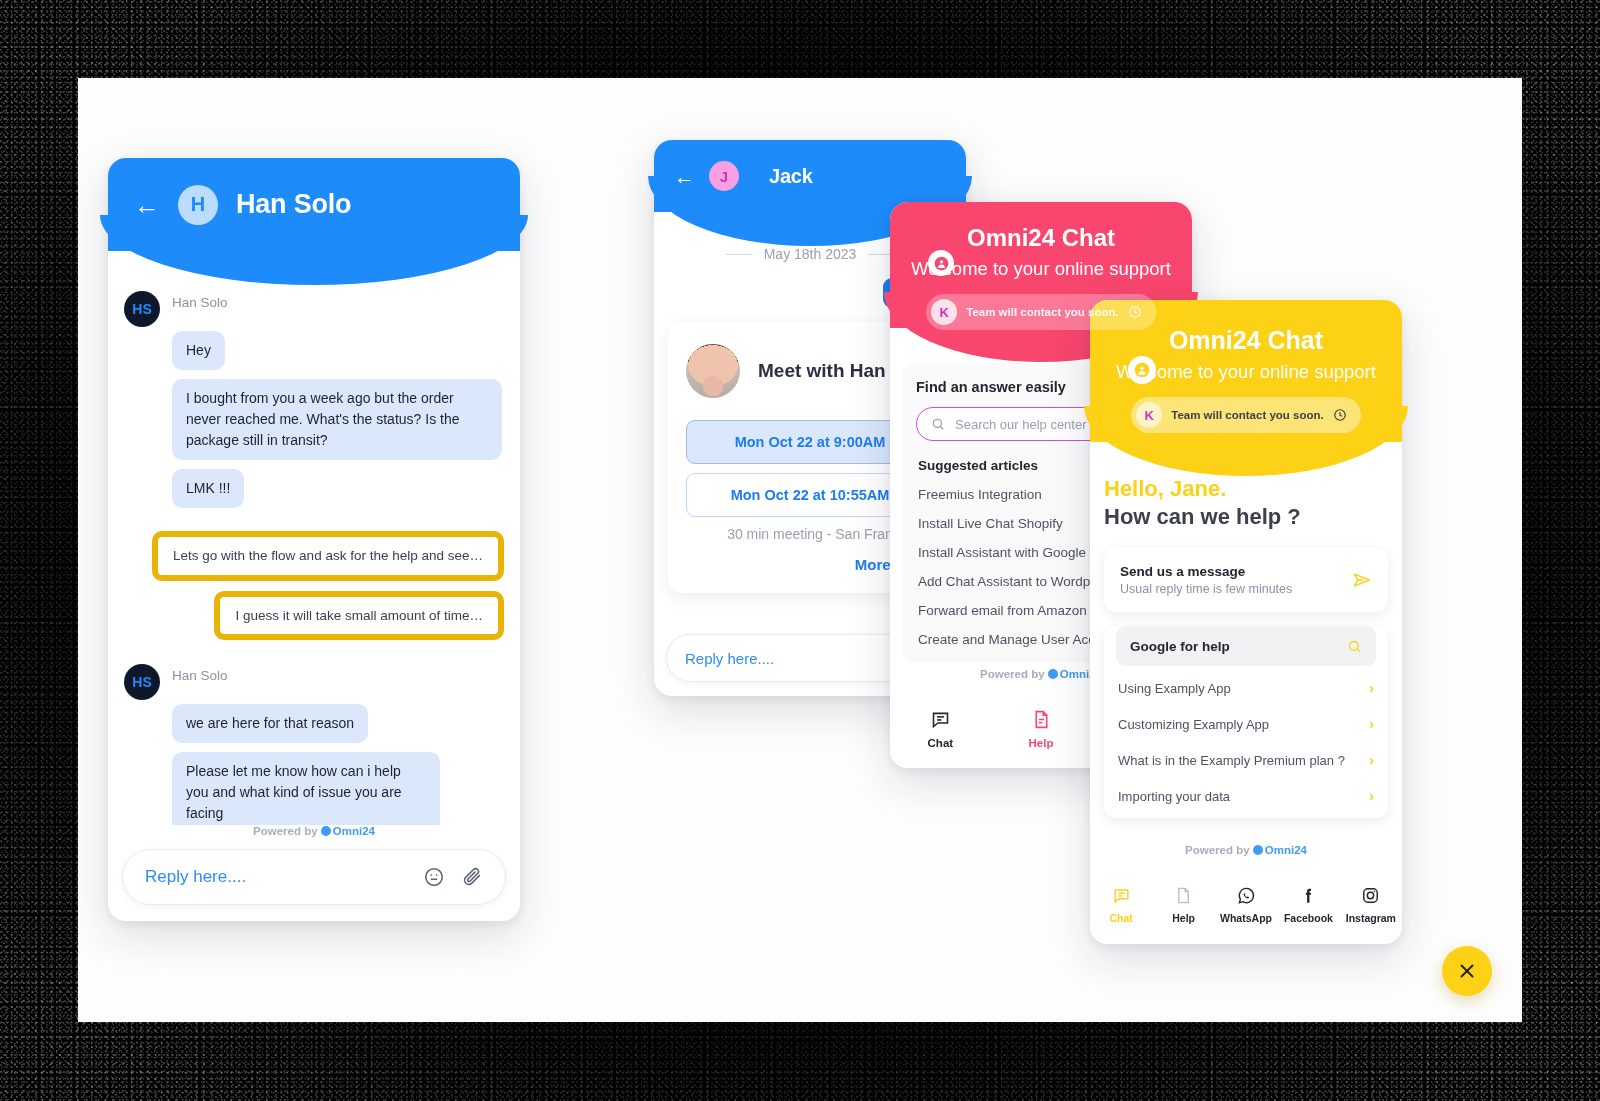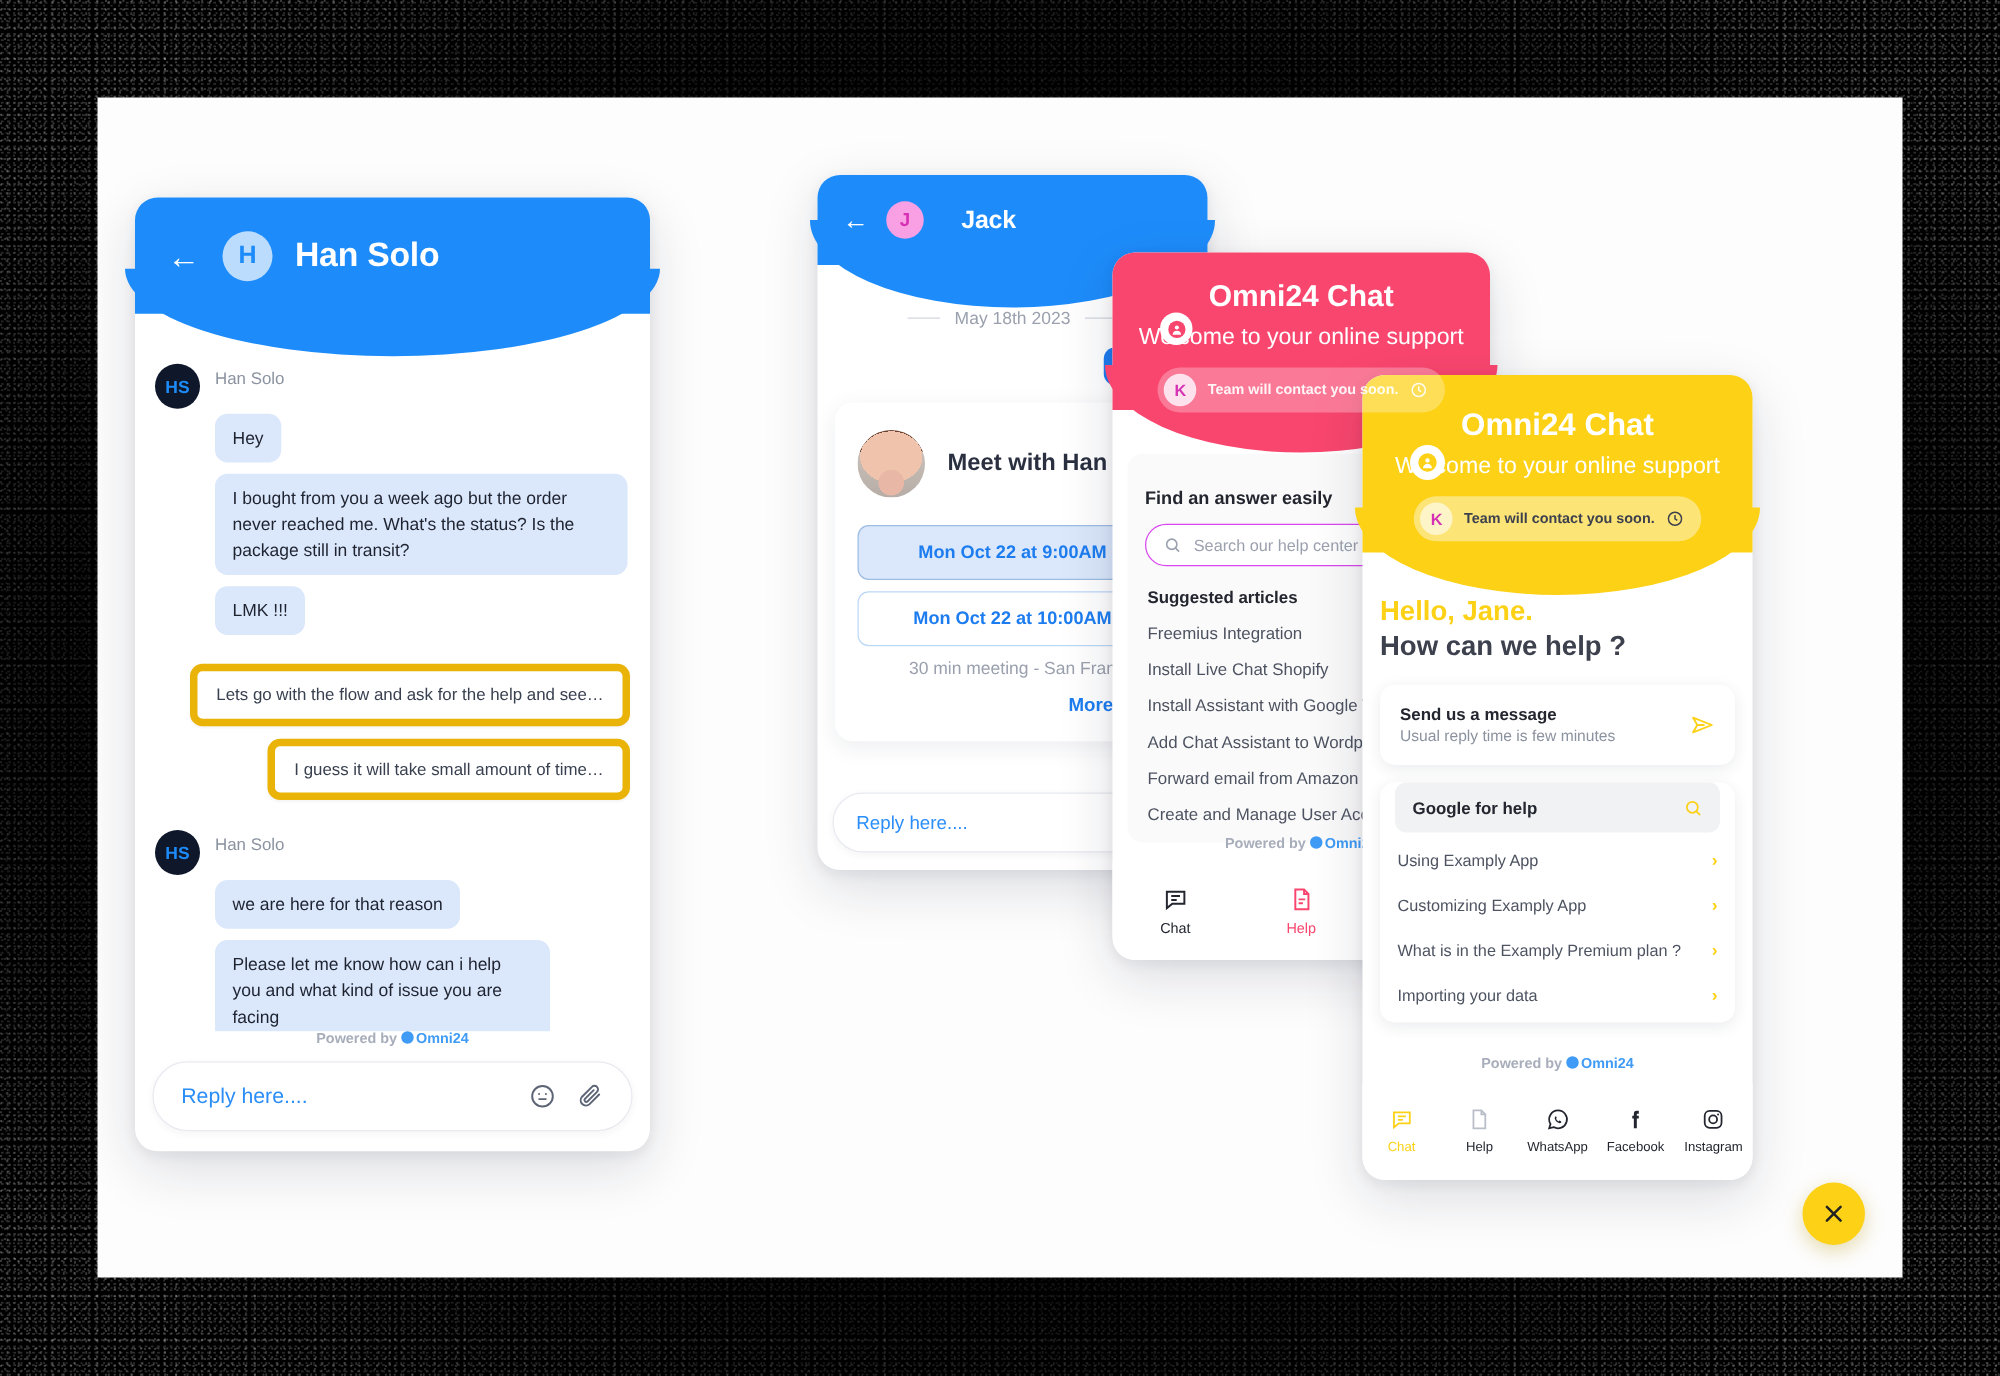--- a/index.html
+++ b/index.html
@@ -119,30 +119,30 @@
                     align-items:center; justify-content:center; position:absolute; left:18px; top:26px; }
   .head-title-c { text-align:center; color:#fff; font-weight:700; font-size:24px; }
   .head-sub-c { text-align:center; color:#fff; font-size:18.5px; margin-top:6px; }
   .status-pill { margin:14px auto 0 auto; width:max-content; max-width:100%;
                  border-radius:22px; padding:5px 14px 5px 5px; display:flex; align-items:center; gap:9px; }
   .pill-av { width:26px; height:26px; border-radius:50%; display:flex; align-items:center; justify-content:center;
              font-weight:700; font-size:13px; }
   .pill-txt { font-size:11.5px; font-weight:700; white-space:nowrap; }
   .w3-body { position:absolute; left:0; right:0; top:145px; bottom:78px; padding:16px 0 0 0; }
   .panel { margin:0 12px; background:#fafafa; border-radius:12px; padding:16px 14px 8px 14px; }
-  .panel-h { font-size:14.5px; font-weight:700; color:#23262f; margin-bottom:12px;margin-top:12px; }
+  .panel-h { font-size:14.5px; font-weight:700; color:#23262f; margin-bottom:12px; }
   .search-pill { border:1px solid #d946ef; border-radius:20px; height:34px; display:flex; align-items:center;
                  gap:10px; padding:0 14px; background:#fff; color:#9aa0ad; font-size:13px; }
   .art-list { margin-top:10px; }
   .art { font-size:13.5px; color:#4d5361; padding:7px 2px; cursor:pointer; white-space:nowrap; }
   .navbar { position:absolute; left:0; right:0; bottom:0; height:78px; background:#fff;
             border-radius:0 0 18px 18px; display:flex; align-items:center; }
   .navbar .powered { position:absolute; top:-22px; left:0; right:0; }
   .navitem { flex:1; display:flex; flex-direction:column; align-items:center; gap:7px; cursor:pointer; }
-  .navitem .nlabel { font-size:11.5px; font-weight:400; color:#23262f; }
+  .navitem .nlabel { font-size:11.5px; font-weight:700; color:#23262f; }
 
   
   #w4 { left: 1012px; top: 222px; width: 312px; height: 644px; }
   #w4 .whead { background:#fcd116; height:142px; padding:26px 20px 0 20px; }
   #w4 .logo-badge { width:28px; height:28px; border-radius:50%; background:#fff; display:inline-flex;
                     align-items:center; justify-content:center; position:absolute; left:18px; top:30px; }
   .w4-body { position:absolute; left:0; right:0; top:160px; bottom:78px; padding:16px 14px 0 14px; overflow:hidden; }
   .hello-y { color:#fcd116; font-weight:700; font-size:22px; }
   .hello-q { color:#3d414d; font-weight:700; font-size:22px; margin-top:2px; margin-bottom:18px; }
   .card { background:#fff; border-radius:12px; box-shadow:0 3px 12px rgba(30,40,70,.09); }
@@ -252,21 +252,21 @@
         <div style="display:flex;justify-content:flex-end;padding:0 14px;margin-top:16px">
           <span class="bubble-blue">I'm look</span>
         </div>
 
         <div class="meet-card">
           <div class="meet-head">
             <div class="meet-photo"></div>
             <div class="meet-title">Meet with Han</div>
           </div>
           <div class="slot sel">Mon Oct 22 at 9:00AM</div>
-          <div class="slot">Mon Oct 22 at 10:00AM</div>
+          <div class="slot">Mon Oct 22 at 10:55AM</div>
           <div class="meet-note">30 min meeting - San Fran</div>
           <div class="more-times">More times</div>
         </div>
       </div>
 
       <div class="reply-bar2">
         <div class="reply-text">Reply here....</div>
         <svg style="width:20px;height:20px;color:#5c6475" viewBox="0 0 24 24" fill="none" stroke="currentColor" stroke-width="1.7">
             <circle cx="12" cy="12" r="9"></circle>
              <line x1="8.5" y1="14.5" x2="15.5" y2="14.5"></line>

